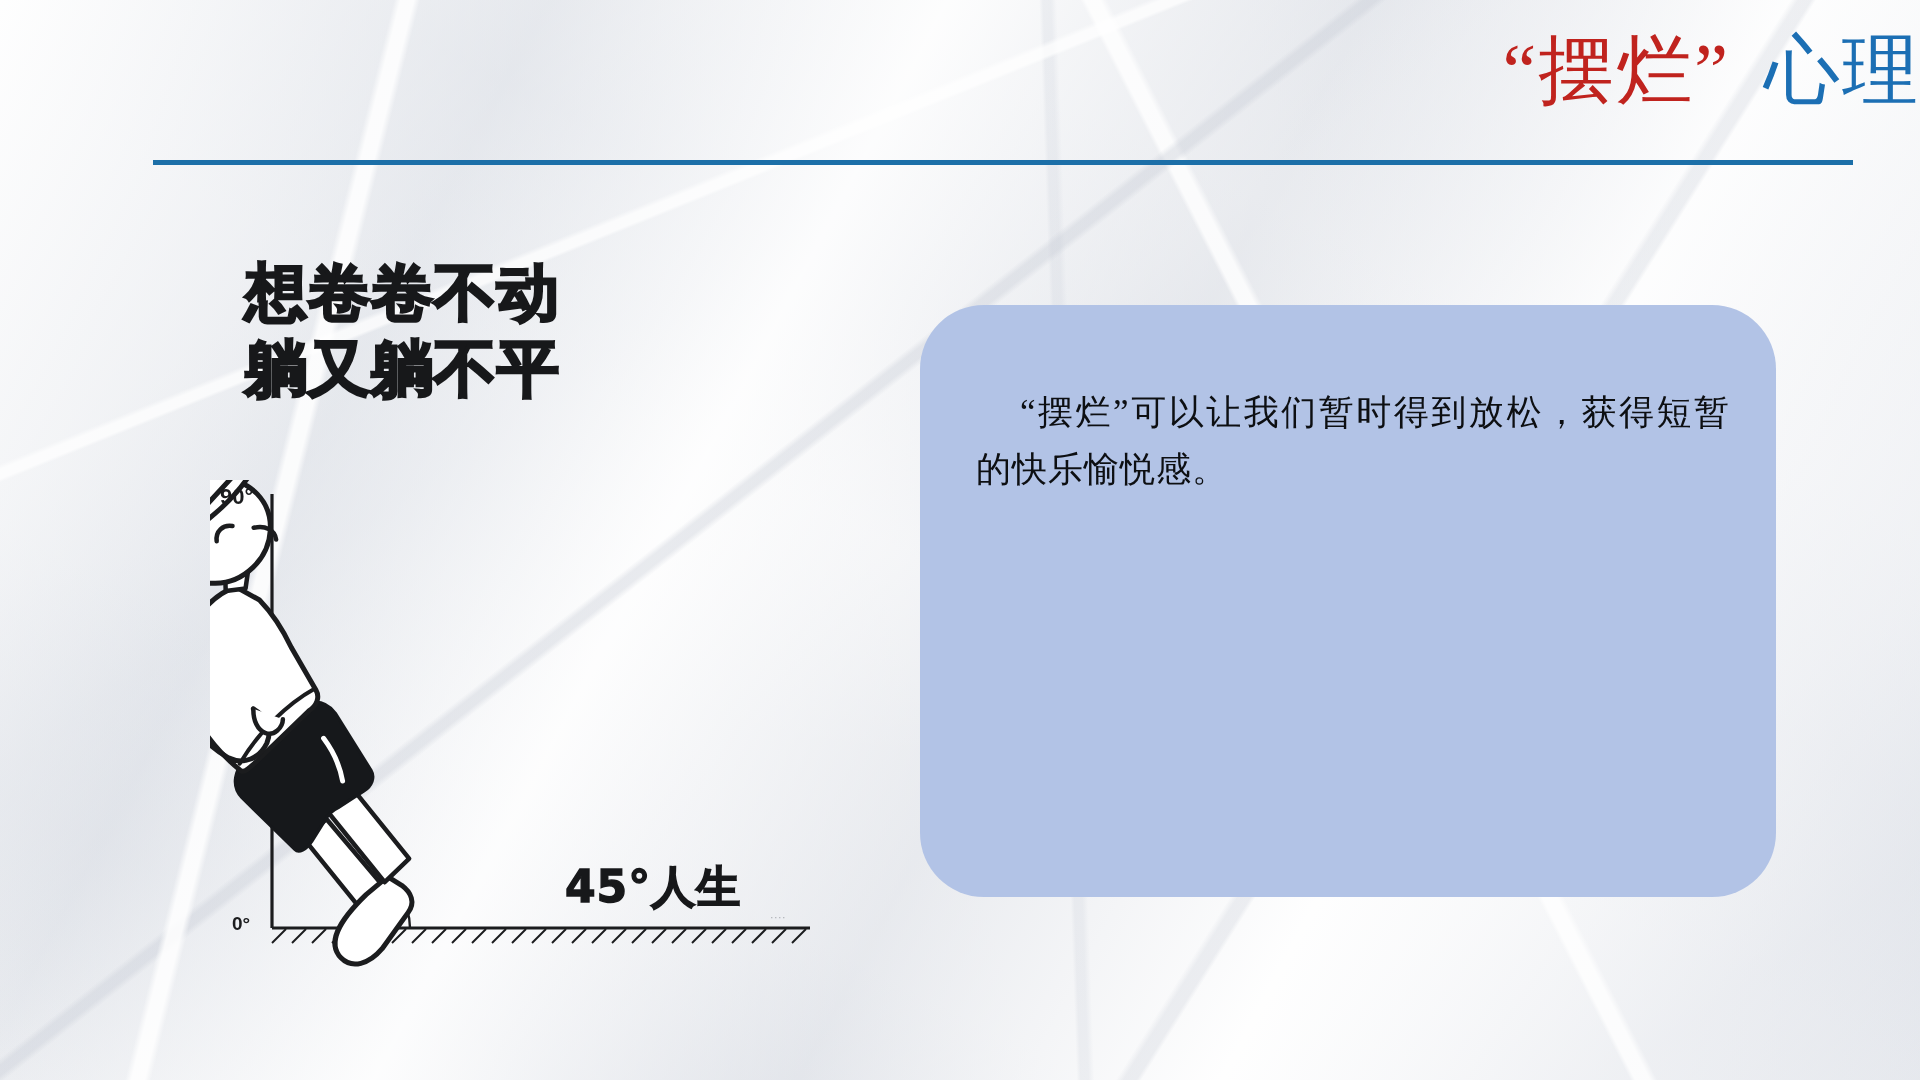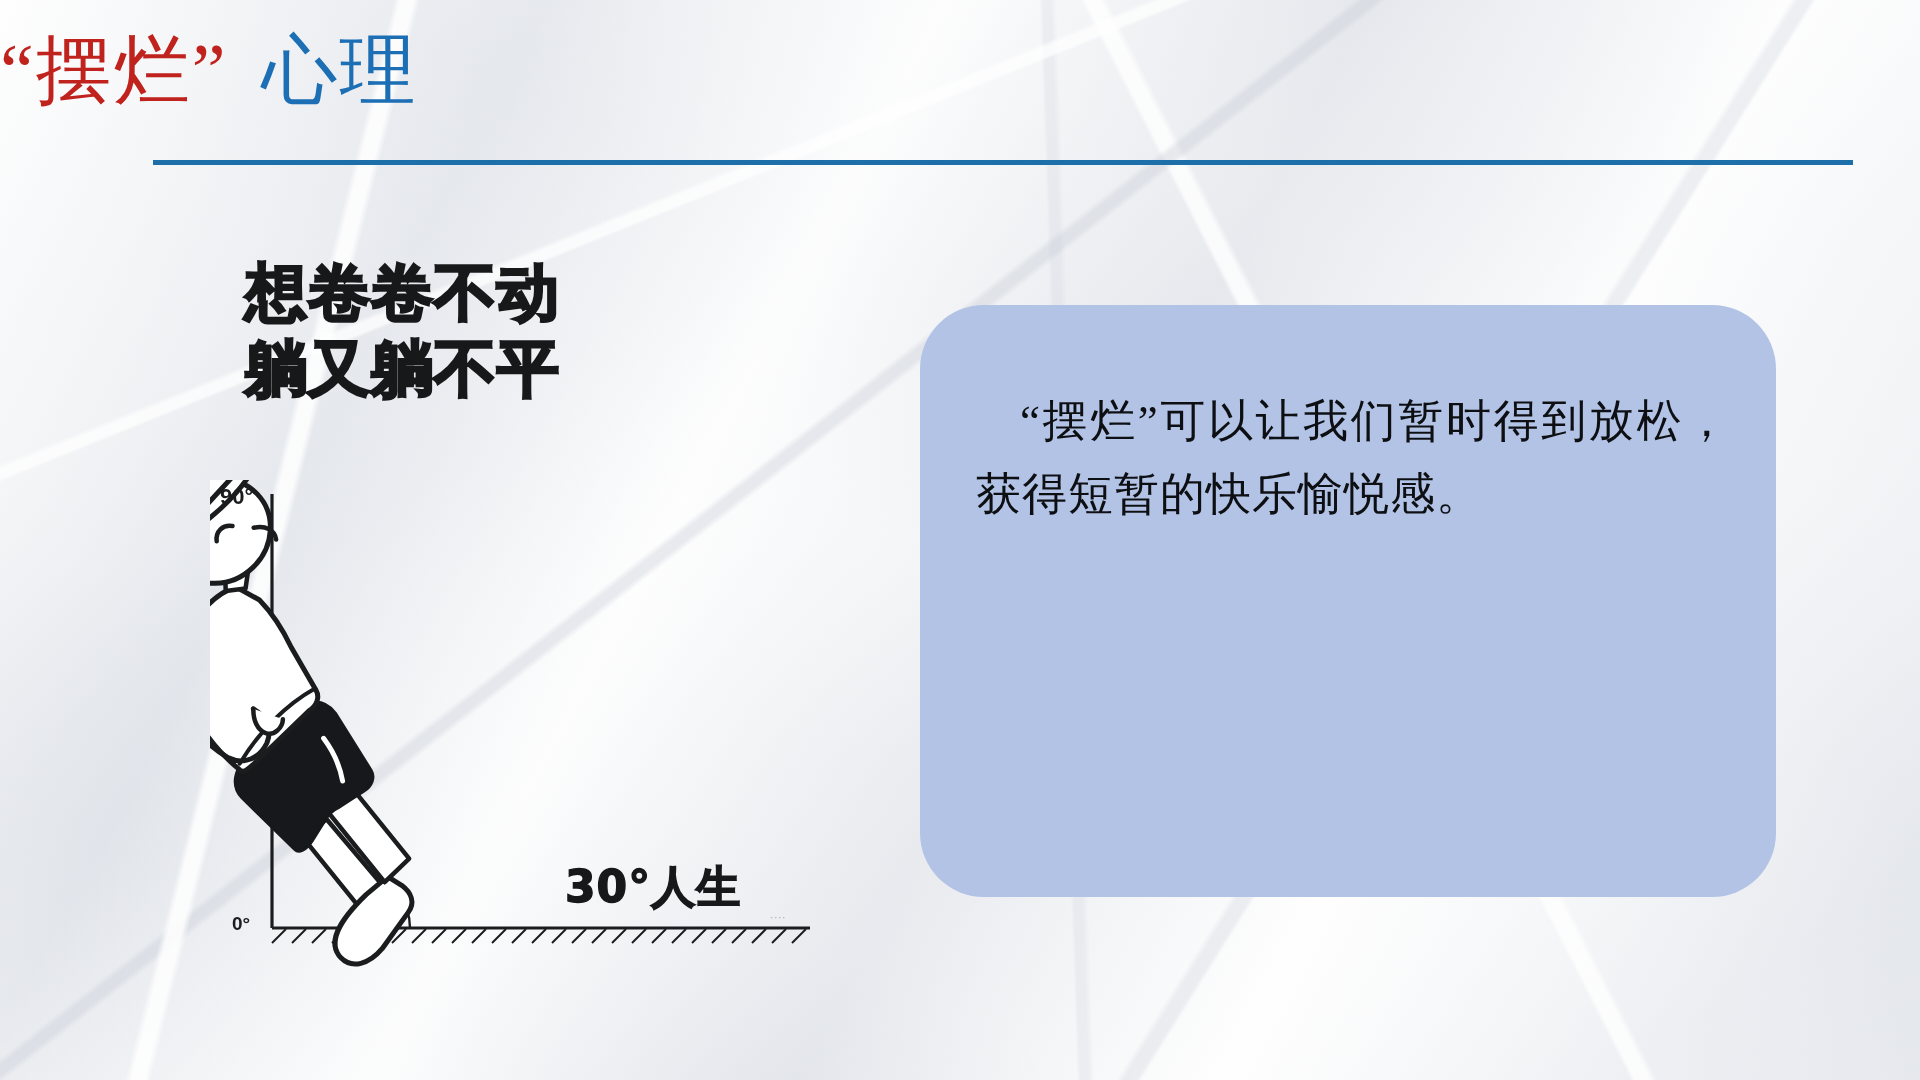--- a/index.html
+++ b/index.html
@@ -51,21 +51,21 @@
       linear-gradient(88deg,  transparent 0 55%, rgba(203,208,218,0.26) 55.2% 55.6%, transparent 55.9% 100%);
     pointer-events: none;
   }
 
   
   .title-row {
     position: absolute;
     top: 26px;
     left: 0;
     width: 1920px;
-    text-align: left;
+    text-align: right;
     white-space: nowrap;
     font-family: "Liberation Serif", "DejaVu Serif", serif;
     font-size: 76px;
     line-height: 1.18;
     letter-spacing: 2px;
     user-select: none;
   }
   .title-red {
     color: #C0231E;
     font-weight: 400;
@@ -163,21 +163,21 @@
     top: 305px;
     width: 856px;
     height: 592px;
     background: #B2C3E6;
     border-radius: 64px;
     box-sizing: border-box;
     padding: 58px 46px 46px 56px;
   }
   .note-para {
     font-family: "Liberation Serif", "DejaVu Serif", serif;
-    font-size: 45px;
+    font-size: 35px;
     line-height: 1.62;
     color: #0d0f12;
     letter-spacing: 1px;
     text-align: justify;
     text-justify: inter-ideograph;
   }
   .note-para.first { margin-top: 22px; text-indent: 44px; }
   .note-para.second { margin-top: 78px; text-indent: 22px; }
   .hl-white { color: #ffffff; }
 </style>
@@ -272,21 +272,21 @@
 
           <path d="M 160 -372 C 166 -380 176 -380 182 -372" fill="none" stroke="#1b1c1e" stroke-width="4.5" stroke-linecap="round"></path>
           <circle cx="148" cy="-388" r="4" fill="#1b1c1e"></circle>
 
           <path d="M 196 -356 C 206 -350 210 -340 204 -332" fill="none" stroke="#1b1c1e" stroke-width="4.5" stroke-linecap="round"></path>
         </g>
       </svg>
 
       <div class="axis-label top">90°</div>
       <div class="axis-label zero">0°</div>
-      <div class="life45">30°人生</div>
+      <div class="life45">45°人生</div>
       <div class="watermark">····</div>
     </div>
   </div>
 
   <div class="note-card">
     <p class="note-para first">“摆烂”可以让我们暂时得到放松，获得短暂的快乐愉悦感。</p>
   </div>
 
 </div>
 

